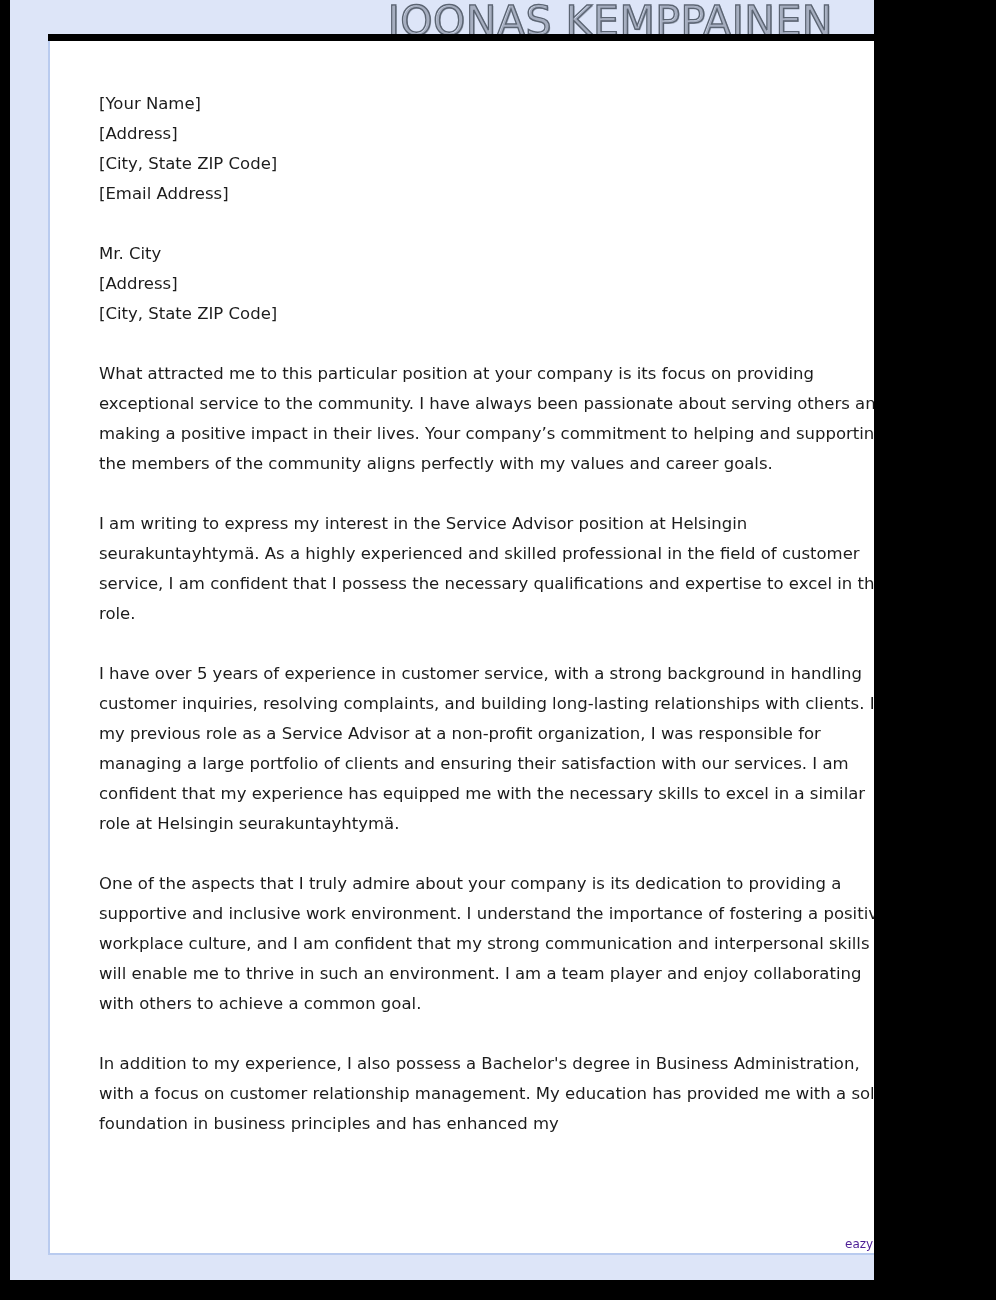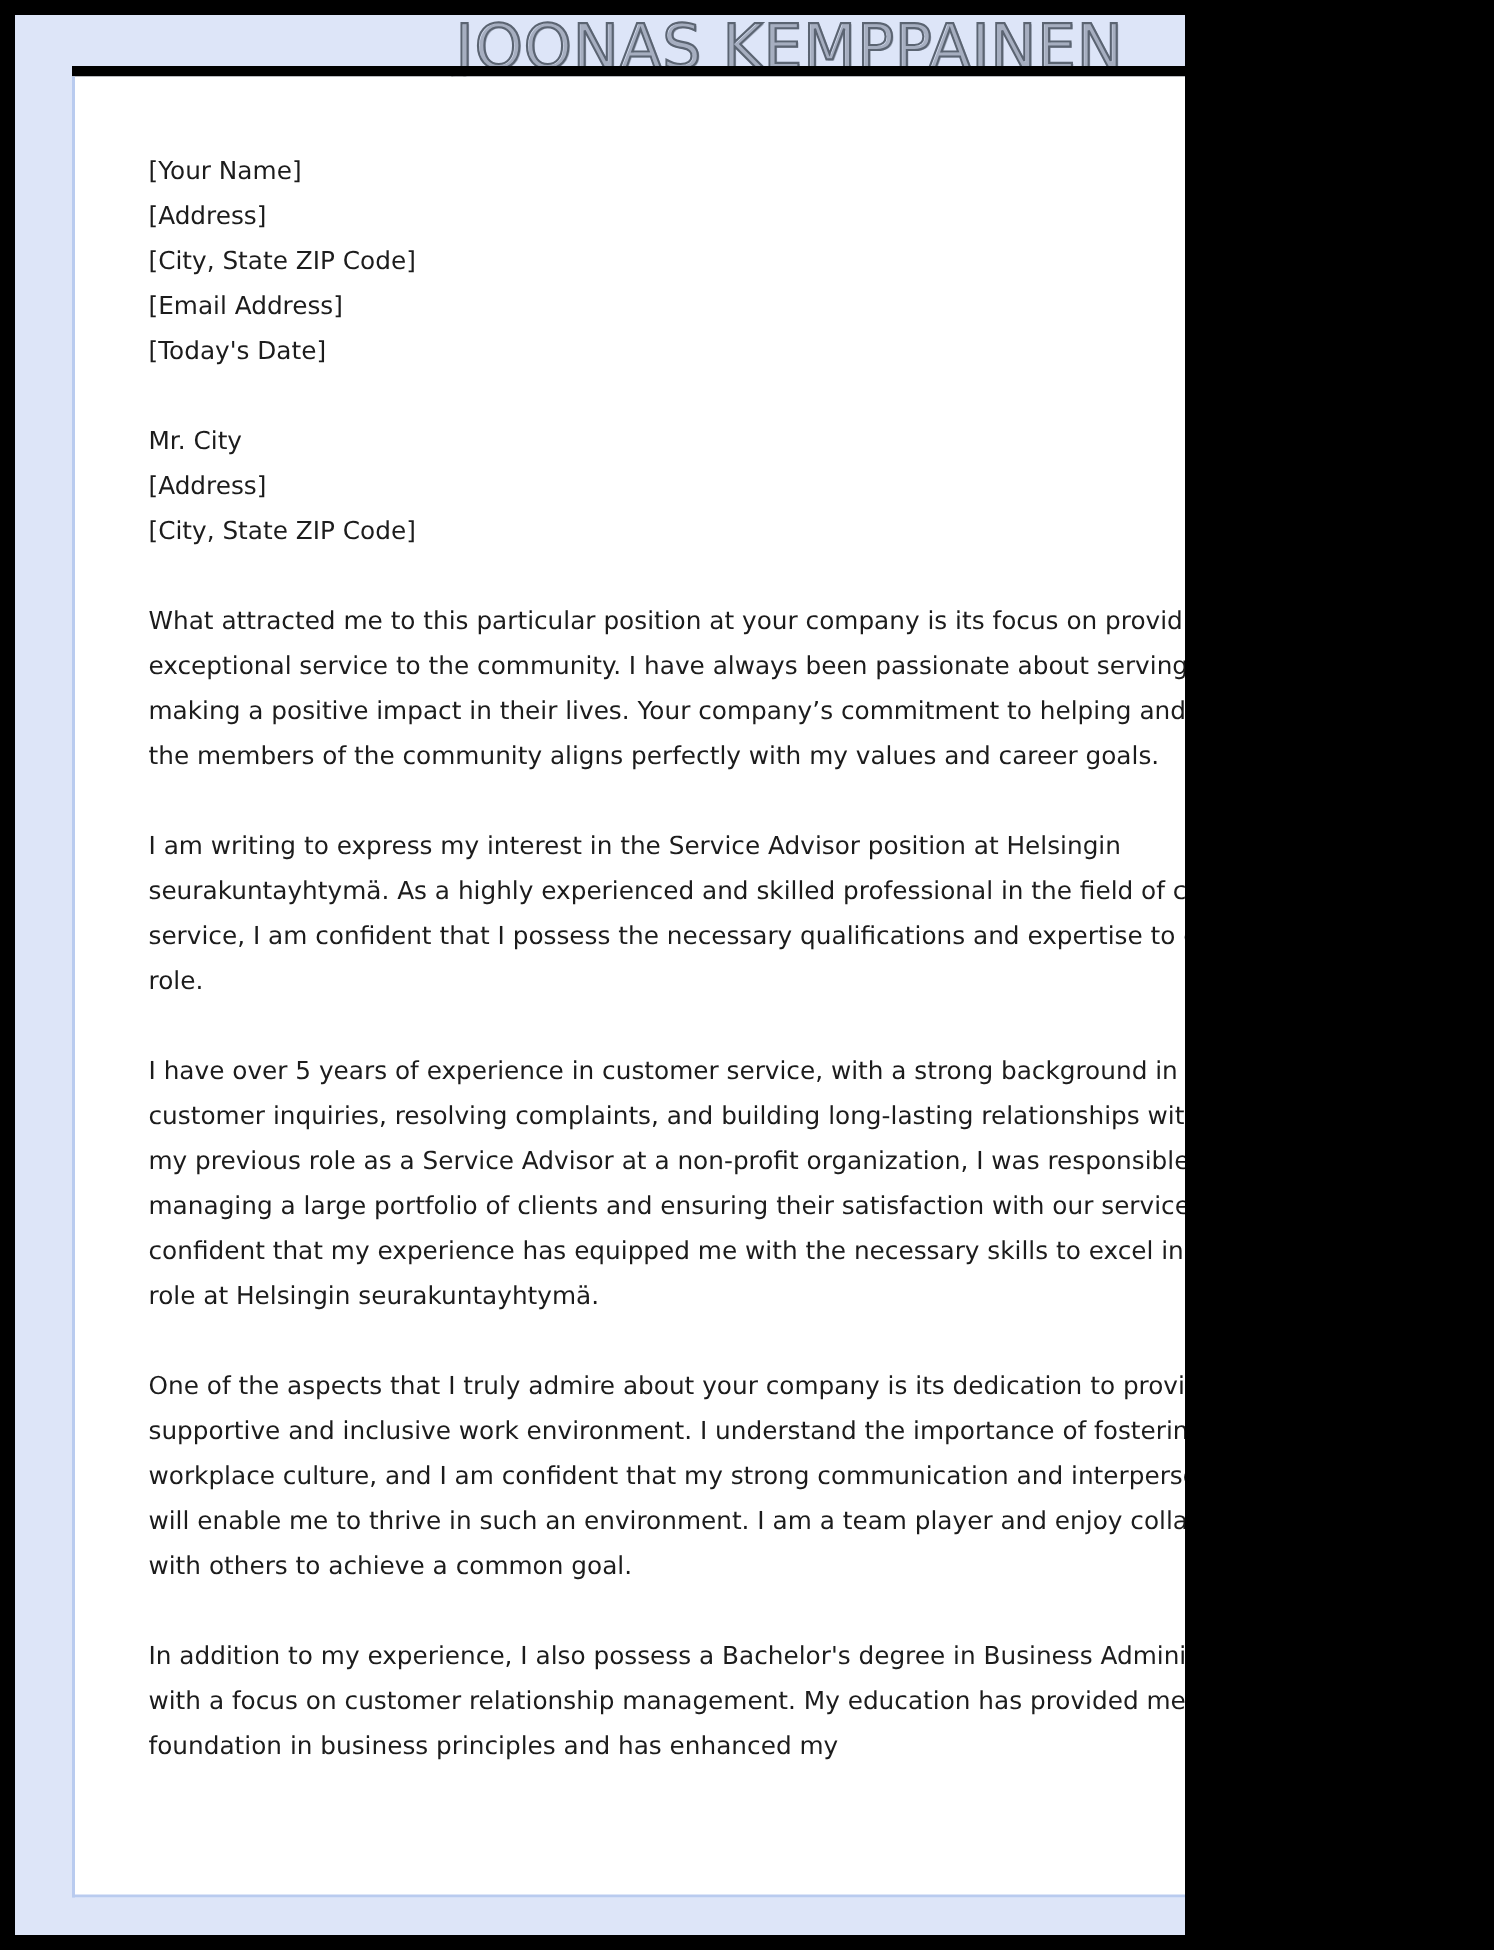--- a/index.html
+++ b/index.html
@@ -19,22 +19,22 @@
     position: absolute;
     left: 0; top: 0;
     width: 996px; height: 1300px;
     background: #000000;
     box-sizing: border-box;
   }
 
   
   .backdrop {
     position: absolute;
-    left: 10px; top: 10px;
-    width: 780px;   
+    left: 10px; top: 0;
+    width: 864px;   
     height: 1280px; 
     background: #dde5f8;
     overflow: hidden;
   }
 
   
   .header-name {
     position: absolute;
     right: 41px;           
     top: -2px;
@@ -122,21 +122,20 @@
 
     <div class="page"></div>
 
     <div class="letter">
 
       <div class="block">
         <div class="addr-line">[Your Name]</div>
         <div class="addr-line">[Address]</div>
         <div class="addr-line">[City, State ZIP Code]</div>
         <div class="addr-line">[Email Address]</div>
-        <div class="addr-line">[Today's Date]</div>
       </div>
 
       <div class="block">
         <div class="addr-line">Mr. City</div>
         <div class="addr-line">[Address]</div>
         <div class="addr-line">[City, State ZIP Code]</div>
       </div>
 
 
       <div class="block">

